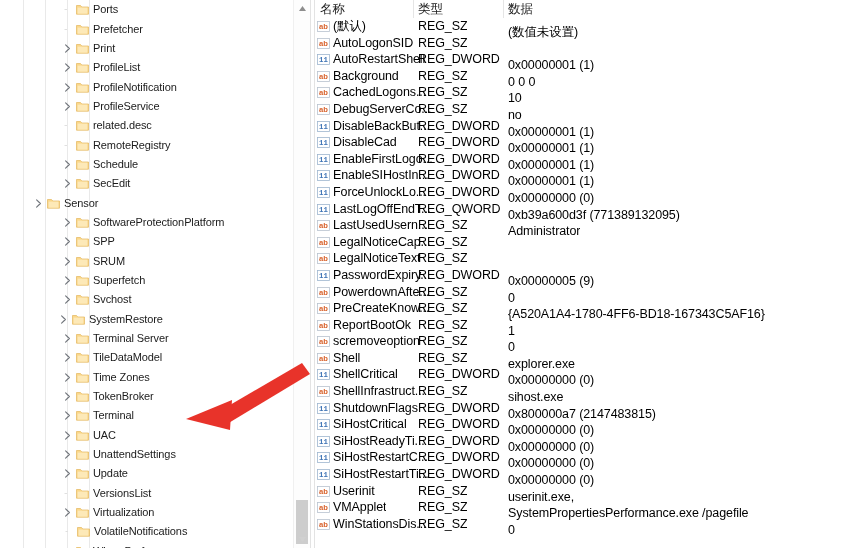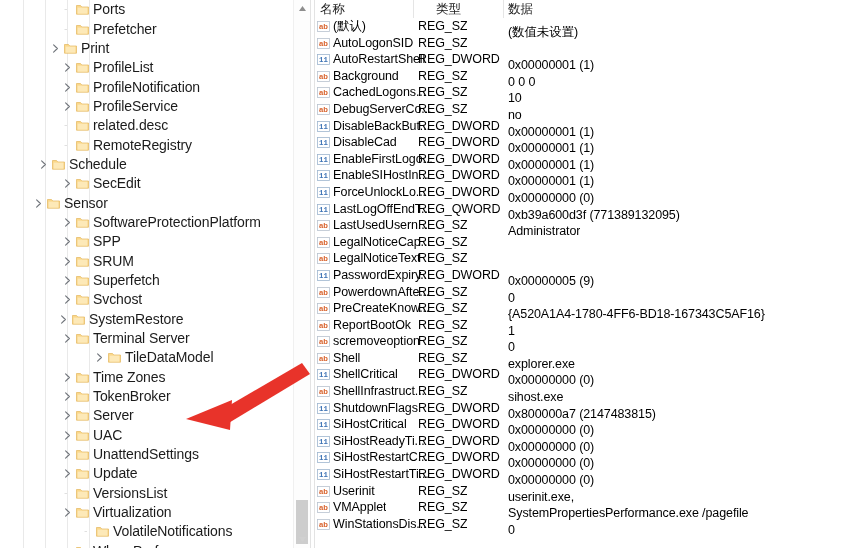--- a/index.html
+++ b/index.html
@@ -39,21 +39,21 @@
     width: 310px;
     height: 548px;
     overflow: hidden;
   }
   .tree-row {
     position: relative;
     height: 19.35px;
     display: flex;
     align-items: center;
     white-space: nowrap;
-    font-size: 14px;
+    font-size: 11px;
     line-height: 19px;
     color: #1b1b1b;
   }
   .tree-row .twisty {
     width: 15px;
     flex: 0 0 15px;
     text-align: center;
     font-size: 9px;
     color: #777e86;
     user-select: none;
@@ -216,21 +216,21 @@
             </svg>
           </span>
           <span class="folder">
             <svg width="13" height="11" viewBox="0 0 13 11">
               <path d="M0.5 1.5 L4.5 1.5 L5.8 3 L12.5 3 L12.5 10.2 L0.5 10.2 Z" fill="#fbd88a" stroke="#e3b65c" stroke-width="0.7"></path>
               <rect x="1.6" y="3.6" width="9.8" height="6.1" fill="#fde9b8"></rect>
             </svg>
           </span>
           <span class="label">Prefetcher</span>
         </div>
-        <div class="tree-row" style="padding-left: 48px;">
+        <div class="tree-row" style="padding-left: 60px;">
           <span class="twisty">
             <svg width="7" height="9" viewBox="0 0 7 9">
               <path d="M1.6 0.8 L5.4 4.5 L1.6 8.2" fill="none" stroke="#6e7379" stroke-width="1.1" stroke-linecap="round" stroke-linejoin="round"></path>
             </svg>
           </span>
           <span class="folder">
             <svg width="13" height="11" viewBox="0 0 13 11">
               <path d="M0.5 1.5 L4.5 1.5 L5.8 3 L12.5 3 L12.5 10.2 L0.5 10.2 Z" fill="#fbd88a" stroke="#e3b65c" stroke-width="0.7"></path>
               <rect x="1.6" y="3.6" width="9.8" height="6.1" fill="#fde9b8"></rect>
             </svg>
@@ -300,21 +300,21 @@
             </svg>
           </span>
           <span class="folder">
             <svg width="13" height="11" viewBox="0 0 13 11">
               <path d="M0.5 1.5 L4.5 1.5 L5.8 3 L12.5 3 L12.5 10.2 L0.5 10.2 Z" fill="#fbd88a" stroke="#e3b65c" stroke-width="0.7"></path>
               <rect x="1.6" y="3.6" width="9.8" height="6.1" fill="#fde9b8"></rect>
             </svg>
           </span>
           <span class="label">RemoteRegistry</span>
         </div>
-        <div class="tree-row" style="padding-left: 36px;">
+        <div class="tree-row" style="padding-left: 60px;">
           <span class="twisty">
             <svg width="7" height="9" viewBox="0 0 7 9">
               <path d="M1.6 0.8 L5.4 4.5 L1.6 8.2" fill="none" stroke="#6e7379" stroke-width="1.1" stroke-linecap="round" stroke-linejoin="round"></path>
             </svg>
           </span>
           <span class="folder">
             <svg width="13" height="11" viewBox="0 0 13 11">
               <path d="M0.5 1.5 L4.5 1.5 L5.8 3 L12.5 3 L12.5 10.2 L0.5 10.2 Z" fill="#fbd88a" stroke="#e3b65c" stroke-width="0.7"></path>
               <rect x="1.6" y="3.6" width="9.8" height="6.1" fill="#fde9b8"></rect>
             </svg>
@@ -440,21 +440,21 @@
             </svg>
           </span>
           <span class="folder">
             <svg width="13" height="11" viewBox="0 0 13 11">
               <path d="M0.5 1.5 L4.5 1.5 L5.8 3 L12.5 3 L12.5 10.2 L0.5 10.2 Z" fill="#fbd88a" stroke="#e3b65c" stroke-width="0.7"></path>
               <rect x="1.6" y="3.6" width="9.8" height="6.1" fill="#fde9b8"></rect>
             </svg>
           </span>
           <span class="label">Terminal Server</span>
         </div>
-        <div class="tree-row" style="padding-left: 92px;">
+        <div class="tree-row" style="padding-left: 60px;">
           <span class="twisty">
             <svg width="7" height="9" viewBox="0 0 7 9">
               <path d="M1.6 0.8 L5.4 4.5 L1.6 8.2" fill="none" stroke="#6e7379" stroke-width="1.1" stroke-linecap="round" stroke-linejoin="round"></path>
             </svg>
           </span>
           <span class="folder">
             <svg width="13" height="11" viewBox="0 0 13 11">
               <path d="M0.5 1.5 L4.5 1.5 L5.8 3 L12.5 3 L12.5 10.2 L0.5 10.2 Z" fill="#fbd88a" stroke="#e3b65c" stroke-width="0.7"></path>
               <rect x="1.6" y="3.6" width="9.8" height="6.1" fill="#fde9b8"></rect>
             </svg>
@@ -494,21 +494,21 @@
             <svg width="7" height="9" viewBox="0 0 7 9">
               <path d="M1.6 0.8 L5.4 4.5 L1.6 8.2" fill="none" stroke="#6e7379" stroke-width="1.1" stroke-linecap="round" stroke-linejoin="round"></path>
             </svg>
           </span>
           <span class="folder">
             <svg width="13" height="11" viewBox="0 0 13 11">
               <path d="M0.5 1.5 L4.5 1.5 L5.8 3 L12.5 3 L12.5 10.2 L0.5 10.2 Z" fill="#fbd88a" stroke="#e3b65c" stroke-width="0.7"></path>
               <rect x="1.6" y="3.6" width="9.8" height="6.1" fill="#fde9b8"></rect>
             </svg>
           </span>
-          <span class="label">Server</span>
+          <span class="label">Terminal</span>
         </div>
         <div class="tree-row" style="padding-left: 60px;">
           <span class="twisty">
             <svg width="7" height="9" viewBox="0 0 7 9">
               <path d="M1.6 0.8 L5.4 4.5 L1.6 8.2" fill="none" stroke="#6e7379" stroke-width="1.1" stroke-linecap="round" stroke-linejoin="round"></path>
             </svg>
           </span>
           <span class="folder">
             <svg width="13" height="11" viewBox="0 0 13 11">
               <path d="M0.5 1.5 L4.5 1.5 L5.8 3 L12.5 3 L12.5 10.2 L0.5 10.2 Z" fill="#fbd88a" stroke="#e3b65c" stroke-width="0.7"></path>
@@ -566,21 +566,21 @@
             </svg>
           </span>
           <span class="folder">
             <svg width="13" height="11" viewBox="0 0 13 11">
               <path d="M0.5 1.5 L4.5 1.5 L5.8 3 L12.5 3 L12.5 10.2 L0.5 10.2 Z" fill="#fbd88a" stroke="#e3b65c" stroke-width="0.7"></path>
               <rect x="1.6" y="3.6" width="9.8" height="6.1" fill="#fde9b8"></rect>
             </svg>
           </span>
           <span class="label">Virtualization</span>
         </div>
-        <div class="tree-row" style="padding-left: 80px;">
+        <div class="tree-row" style="padding-left: 36px; margin-left: 25px;">
           <span class="twisty">
             <svg width="7" height="9" viewBox="0 0 7 9">
               <line x1="0.5" y1="4.5" x2="3" y2="4.5" stroke="#e0e0e0" stroke-width="1"></line>
             </svg>
           </span>
           <span class="folder">
             <svg width="13" height="11" viewBox="0 0 13 11">
               <path d="M0.5 1.5 L4.5 1.5 L5.8 3 L12.5 3 L12.5 10.2 L0.5 10.2 Z" fill="#fbd88a" stroke="#e3b65c" stroke-width="0.7"></path>
               <rect x="1.6" y="3.6" width="9.8" height="6.1" fill="#fde9b8"></rect>
             </svg>
@@ -616,21 +616,21 @@
           </svg>
       </div>
     </div>
   </div>
 
   <div id="splitter"></div>
 
   <div id="value-pane">
     <div id="value-header">
       <div class="col" style="left:5px;">名称</div>
-      <div class="col" style="left:103px;margin-left:18px;">类型</div>
+      <div class="col" style="left:103px;">类型</div>
       <div class="col" style="left:193px;">数据</div>
       <div class="sep" style="left:98px;"></div>
       <div class="sep" style="left:188px;"></div>
     </div>
     <div id="value-rows">
         <div class="value-row">
           <span class="vr-icon"><svg width="13" height="13" viewBox="0 0 13 13">
               <rect x="0.5" y="1.5" width="12" height="10" fill="#ffffff" stroke="#b9c3cf" stroke-width="0.8"></rect>
               <text x="6.4" y="9.2" font-family="Liberation Sans, sans-serif" font-size="7.6" font-weight="bold" fill="#d8622c" text-anchor="middle">ab</text>
             </svg></span>

